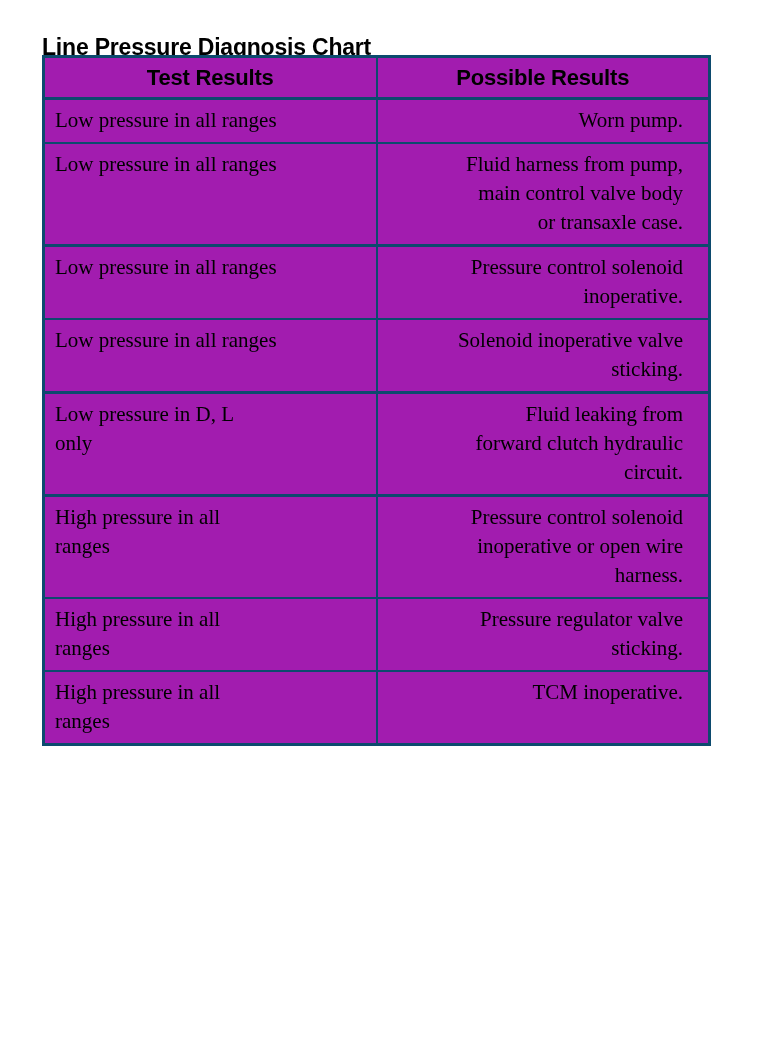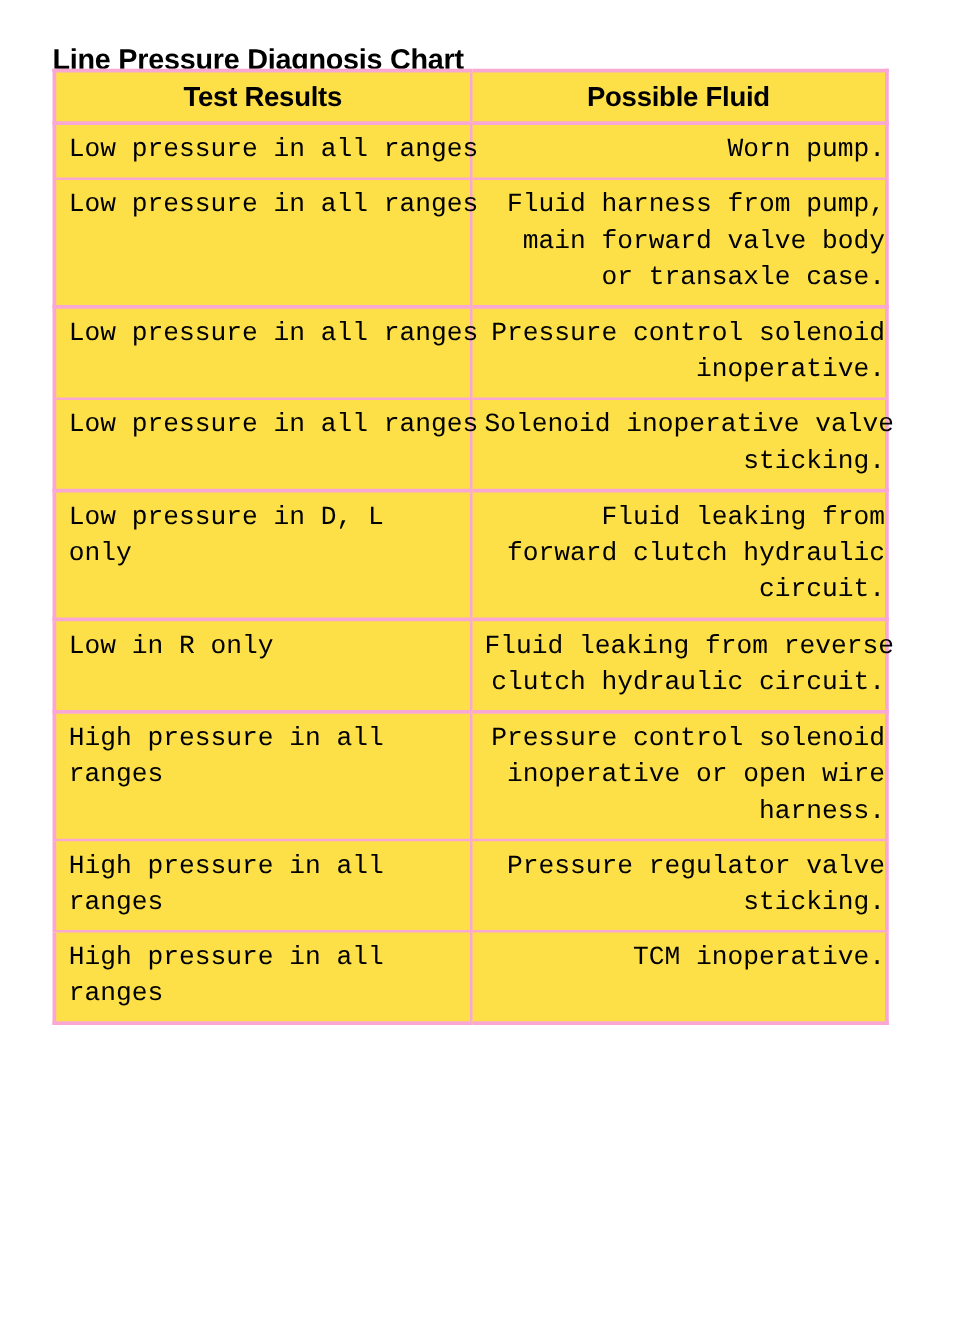--- a/index.html
+++ b/index.html
@@ -42,48 +42,48 @@
     width: 666px;
     border-collapse: collapse;
     table-layout: fixed;
     background: #ffffff;
   }
   #diagnosis-table col.col-test   { width: 333px; }
   #diagnosis-table col.col-source { width: 333px; }
 
   #diagnosis-table th,
   #diagnosis-table td {
-    border: 2px solid #f9a8d4;
+    border: 2px solid #0c4a6e;
     padding: 0;
     vertical-align: top;
-    background: #fde047;
+    background: #a21caf;
   }
 
   
   #diagnosis-table thead th {
     border-bottom-width: 3px;
     border-top-width: 3px;
     text-align: center;
     font-family: "Liberation Sans", "DejaVu Sans", sans-serif;
     font-weight: bold;
     font-size: 22px;
     line-height: 26px;
     letter-spacing: -0.2px;
     height: 42px;
     padding: 7px 4px 5px 4px;
     box-sizing: border-box;
   }
 
   
   #diagnosis-table tbody td {
-    font-family: Liberation Mono, monospace;
+    font-family: Liberation Serif, serif;
     font-weight: normal;
     font-size: 21px;
     line-height: 29px;
-    padding: 6px 0 7px 10px;
+    padding: 6px 25px 7px 10px;
     box-sizing: border-box;
   }
   #diagnosis-table tbody td .cell-line {
     display: block;
     white-space: pre;
   }
 
   
   #diagnosis-table tbody tr.rule-heavy > td {
     border-bottom-width: 3px;
@@ -102,39 +102,39 @@
 <h1 id="page-title">Line Pressure Diagnosis Chart</h1>
 
 <table id="diagnosis-table">
   <colgroup>
     <col class="col-test">
     <col class="col-source">
   </colgroup>
   <thead>
     <tr>
       <th>Test Results</th>
-      <th>Possible Fluid</th>
+      <th>Possible Results</th>
     </tr>
   </thead>
   <tbody id="table-body">
       <tr>
         <td>
           <span class="cell-line">Low pressure in all ranges</span>
         </td>
         <td>
           <span class="cell-line">Worn pump.</span>
         </td>
       </tr>
       <tr class="rule-heavy">
         <td>
           <span class="cell-line">Low pressure in all ranges</span>
         </td>
         <td>
           <span class="cell-line">Fluid harness from pump,</span>
-          <span class="cell-line">main forward valve body</span>
+          <span class="cell-line">main control valve body</span>
           <span class="cell-line">or transaxle case.</span>
         </td>
       </tr>
       <tr>
         <td>
           <span class="cell-line">Low pressure in all ranges</span>
         </td>
         <td>
           <span class="cell-line">Pressure control solenoid</span>
           <span class="cell-line">inoperative.</span>
@@ -151,29 +151,20 @@
       </tr>
       <tr class="rule-heavy">
         <td>
           <span class="cell-line">Low pressure in D, L</span>
           <span class="cell-line">only</span>
         </td>
         <td>
           <span class="cell-line">Fluid leaking from</span>
           <span class="cell-line">forward clutch hydraulic</span>
           <span class="cell-line">circuit.</span>
-        </td>
-      </tr>
-      <tr class="rule-heavy">
-        <td>
-          <span class="cell-line">Low in R only</span>
-        </td>
-        <td>
-          <span class="cell-line">Fluid leaking from reverse</span>
-          <span class="cell-line">clutch hydraulic circuit.</span>
         </td>
       </tr>
       <tr>
         <td>
           <span class="cell-line">High pressure in all</span>
           <span class="cell-line">ranges</span>
         </td>
         <td>
           <span class="cell-line">Pressure control solenoid</span>
           <span class="cell-line">inoperative or open wire</span>

